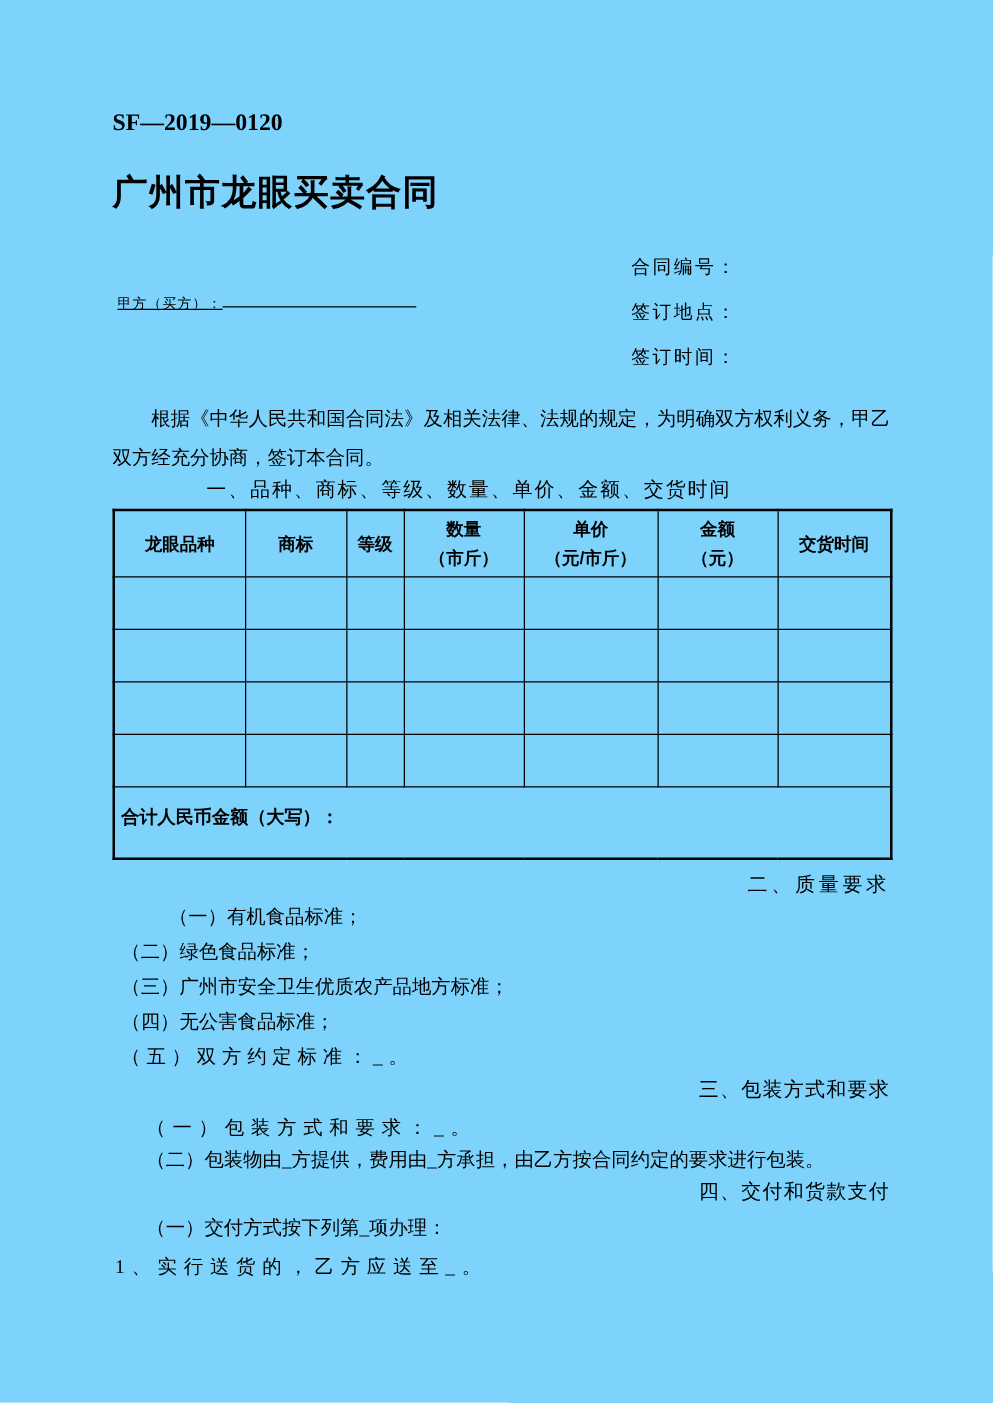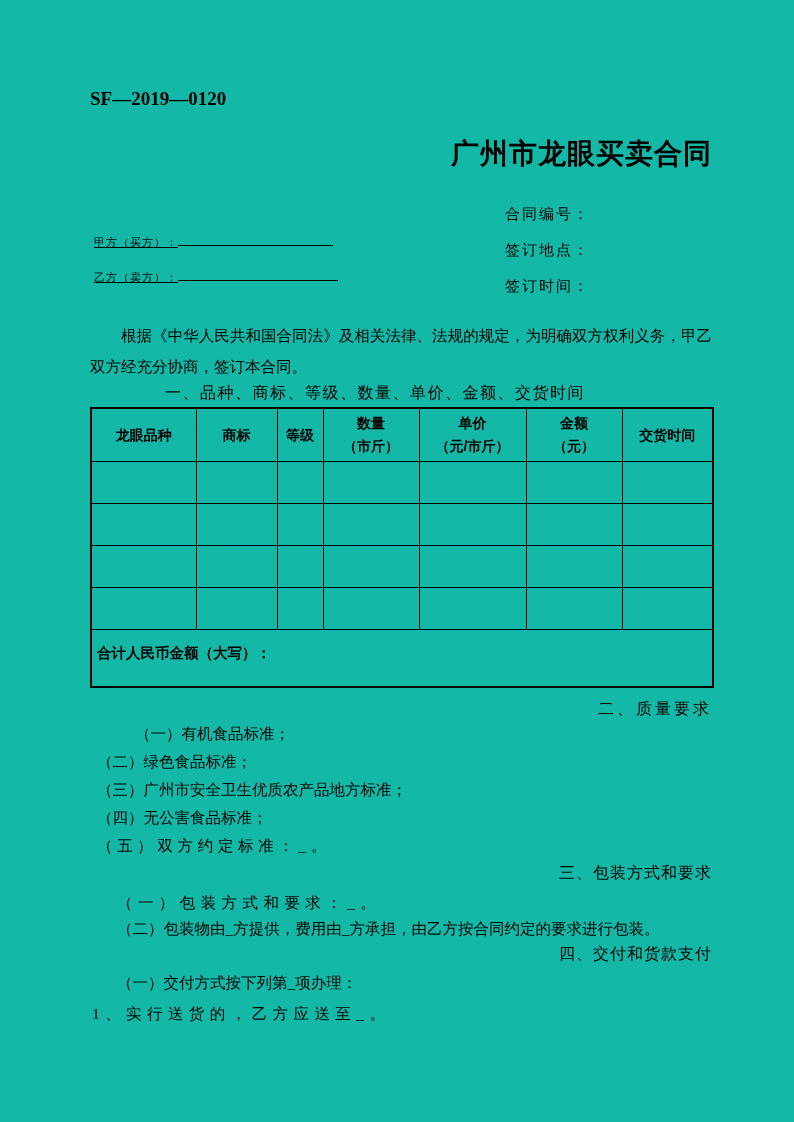--- a/index.html
+++ b/index.html
@@ -8,31 +8,31 @@
     background: #ffffff;
     color: #000000;
     font-family: "Liberation Serif", "DejaVu Serif", serif;
   }
   .page {
     position: relative;
     width: 794px; height: 1122px;
     box-sizing: border-box;
     padding: 88px 82px 0 90px;
     overflow: hidden;
-    background: #14b8a6;
+    background: #7dd3fc;
   }
   .doc-code {
     font-family: "Liberation Serif", "DejaVu Serif", serif;
     font-weight: bold;
     font-size: 19px;
     line-height: 22px;
   }
   .title {
     margin: 24px 0 0 0;
-    text-align: right;
+    text-align: left;
     font-family: "Liberation Sans", "DejaVu Sans", sans-serif;
     font-weight: bold;
     font-size: 28px;
     line-height: 40px;
     letter-spacing: 1px;
   }
   .parties {
     display: flex;
     margin-top: 20px;
     width: 622px;
@@ -151,21 +151,20 @@
 
 <div class="page">
 
   <div class="doc-code">SF—2019—0120</div>
 
   <div class="title">广州市龙眼买卖合同</div>
 
   <div class="parties">
     <div class="parties-left">
       <div class="party-line"><span>甲方（买方）：</span><span class="blank"></span></div>
-      <div class="party-line"><span>乙方（卖方）：</span><span class="blank blank-b"></span></div>
     </div>
     <div class="parties-right">
       <div class="meta-line">合同编号：</div>
       <div class="meta-line">签订地点：</div>
       <div class="meta-line">签订时间：</div>
     </div>
   </div>
 
   <p class="preamble">根据《中华人民共和国合同法》及相关法律、法规的规定，为明确双方权利义务，甲乙双方经充分协商，签订本合同。</p>
 

